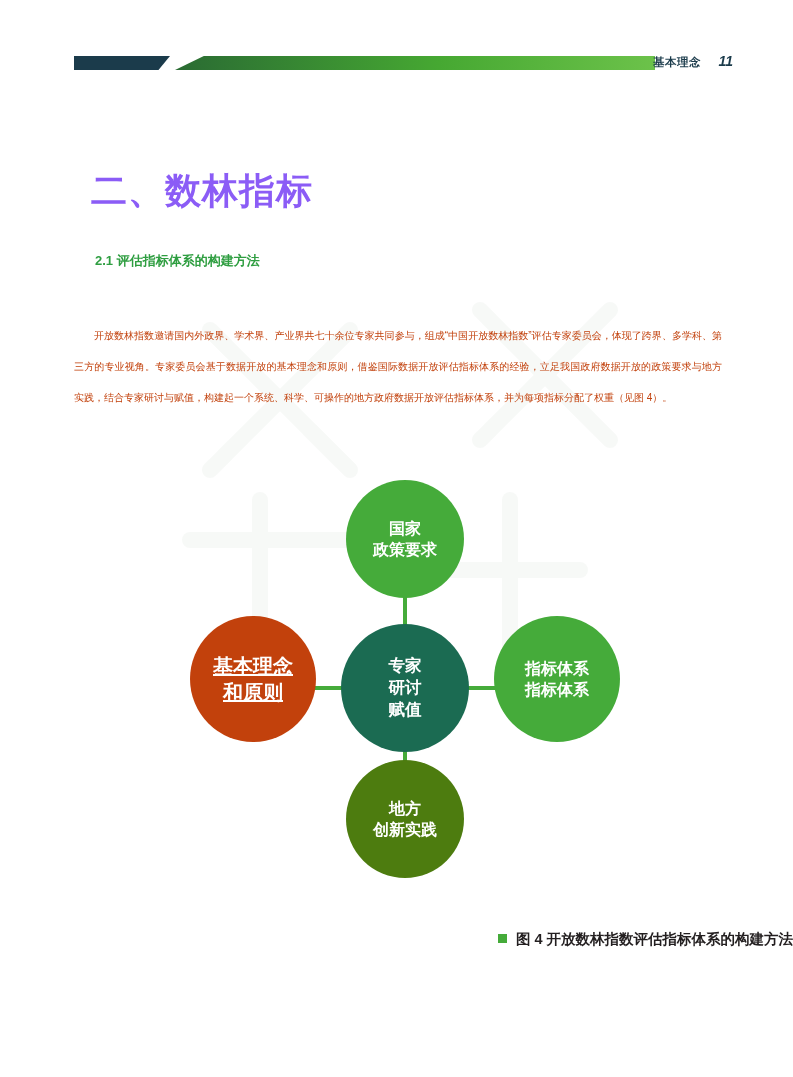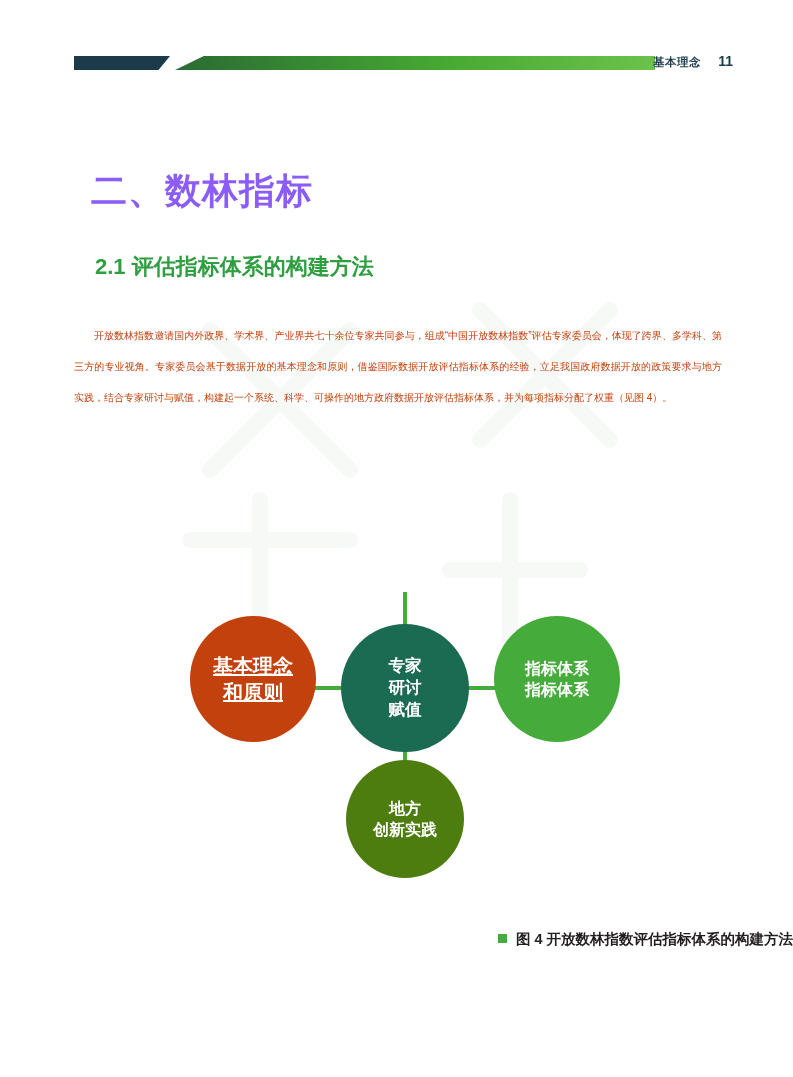--- a/index.html
+++ b/index.html
@@ -51,20 +51,21 @@
     color: #1b3b4b;
     letter-spacing: 0.5px;
   }
   .hdr-page {
     position: absolute;
     right: 60px;
     top: -3px;
     font-size: 14px;
     font-weight: bold;
     color: #1b3b4b;
+    font-style: italic;
   }
 
   
   .watermark {
     position: absolute;
     left: 150px;
     top: 270px;
     width: 520px;
     height: 420px;
     pointer-events: none;
@@ -78,21 +79,21 @@
     top: 167px;
     font-size: 36px;
     font-weight: bold;
     color: #8b5cf6;
     letter-spacing: 1px;
   }
   .h2 {
     position: absolute;
     left: 95px;
     top: 252px;
-    font-size: 22px;
+    font-size: 13px;
     font-weight: bold;
     color: #2f9e41;
   }
 
   
   .body-copy {
     position: absolute;
     left: 74px;
     top: 310px;
     width: 648px;
@@ -209,20 +210,26 @@
 <div class="h2">2.1 评估指标体系的构建方法</div>
 
 <p class="body-copy">开放数林指数邀请国内外政界、学术界、产业界共七十余位专家共同参与，组成“中国开放数林指数”评估专家委员会，体现了跨界、多学科、第三方的专业视角。专家委员会基于数据开放的基本理念和原则，借鉴国际数据开放评估指标体系的经验，立足我国政府数据开放的政策要求与地方实践，结合专家研讨与赋值，构建起一个系统、科学、可操作的地方政府数据开放评估指标体系，并为每项指标分配了权重（见图 4）。</p>
 
 <div class="diagram">
   <div class="connector conn-v-top"></div>
   <div class="connector conn-v-bottom"></div>
   <div class="connector conn-h-left"></div>
   <div class="connector conn-h-right"></div>
 
+  <div class="node node-top">
+    <span>
+      <span>国家</span><br>
+      <span>政策要求</span>
+    </span>
+  </div>
 
   <div class="node node-left">
     <span>
       <span>基本理念</span><br>
       <span>和原则</span>
     </span>
   </div>
 
   <div class="node node-right">
     <span>

